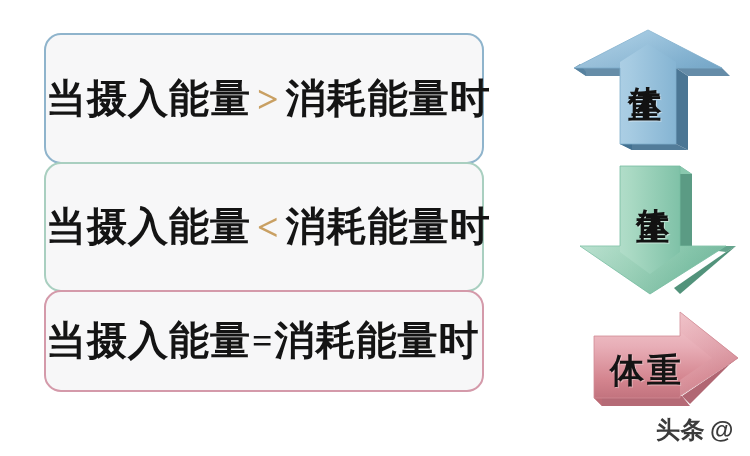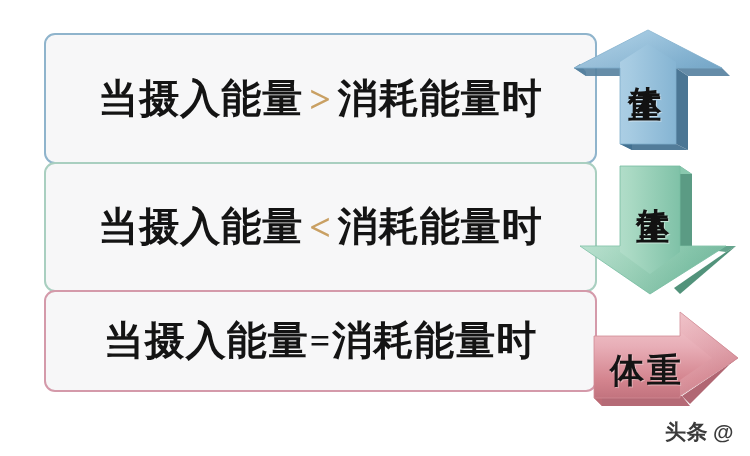--- a/index.html
+++ b/index.html
@@ -24,26 +24,25 @@
   
   .boxes {
     position: absolute;
     left: 44px;
     top: 33px;
     width: 478px;
   }
 
   .cond-box {
     box-sizing: border-box;
-    width: 553px;
+    width: 440px;
     background: #f7f7f8;
-    border-radius: 11px;
+    border-radius: 17px;
     display: flex;
     align-items: center;
-    justify-content: center;
     position: relative;
   }
 
   .cond-box.b1 {
     height: 131px;
     border: 2px solid #8fb4cc;
   }
   .cond-box.b2 {
     height: 130px;
     border: 2px solid #a9cfc0;
@@ -132,21 +131,21 @@
 
   
   .watermark {
     position: absolute;
     right: 16px;
     bottom: 10px;
     display: flex;
     align-items: center;
     gap: 5px;
     font-family: "Liberation Sans", sans-serif;
-    font-size: 21px;
+    font-size: 24px;
     font-weight: 700;
     color: #2b2b2b;
     letter-spacing: 0.5px;
     opacity: .92;
   }
   .watermark .wm-colored {
     position: relative;
     background: linear-gradient(100deg,#f0a63c 0%,#4aa3e8 22%,#7fc24a 45%,#e85c7a 68%,#9a6bd6 88%,#38b9a6 100%);
     -webkit-background-clip: text;
     background-clip: text;

